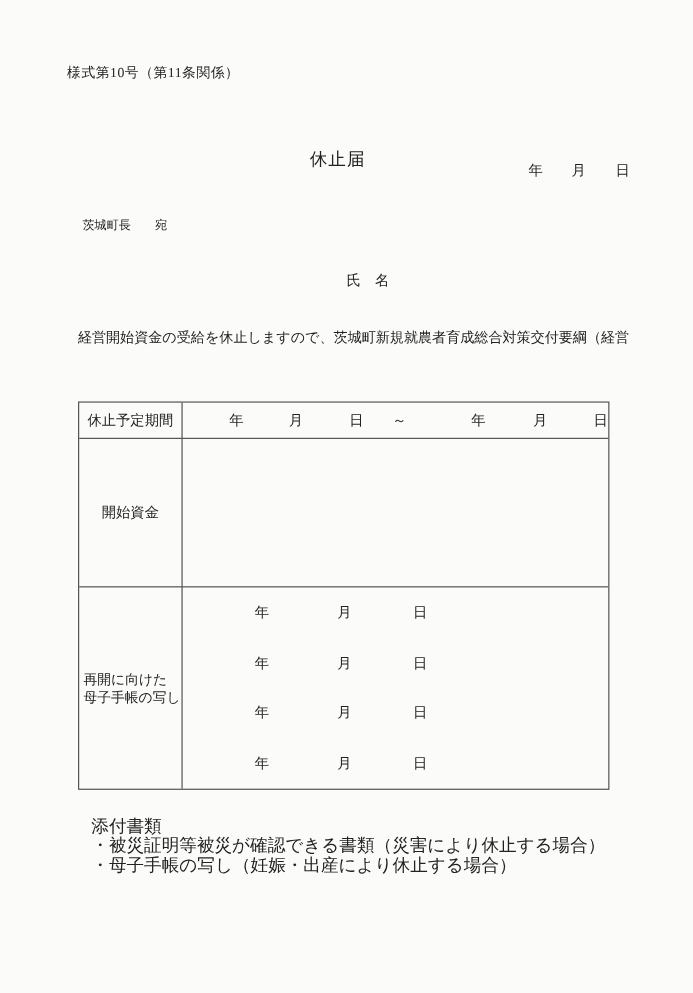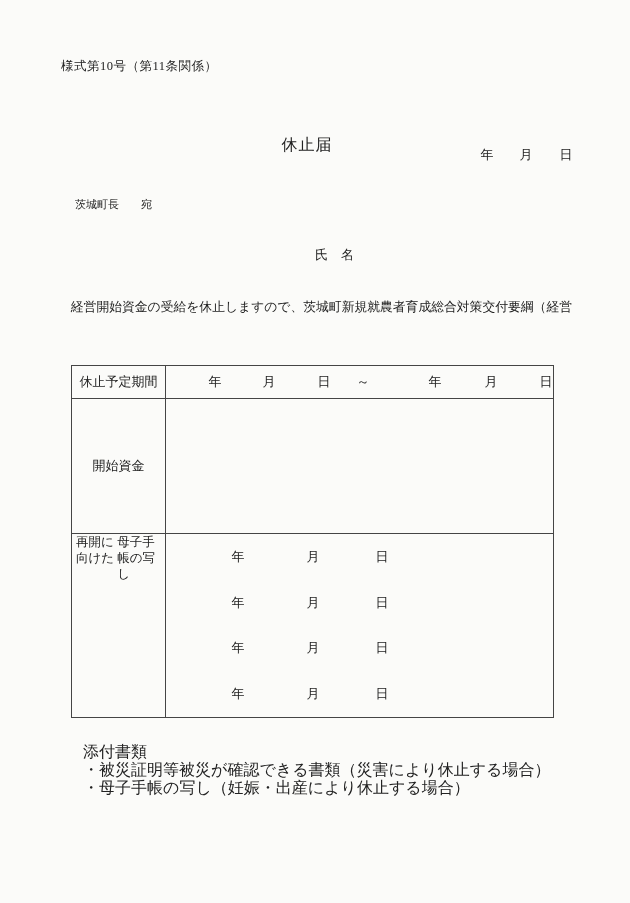--- a/index.html
+++ b/index.html
@@ -71,21 +71,21 @@
   }
   .value-cell { position: relative; }
   .vspan {
     position: absolute;
     top: 50%;
     transform: translate(-50%, -50%);
     white-space: nowrap;
   }
   .schedule-label-cell {
     display: flex;
-    flex-direction: row;
+    flex-direction: column;
     align-items: flex-start;
     justify-content: center;
     padding-left: 4px;
     font-size: 12.5px;
     line-height: 16px;
   }
   .schedule-value-cell {
     display: flex;
     flex-direction: column;
   }

